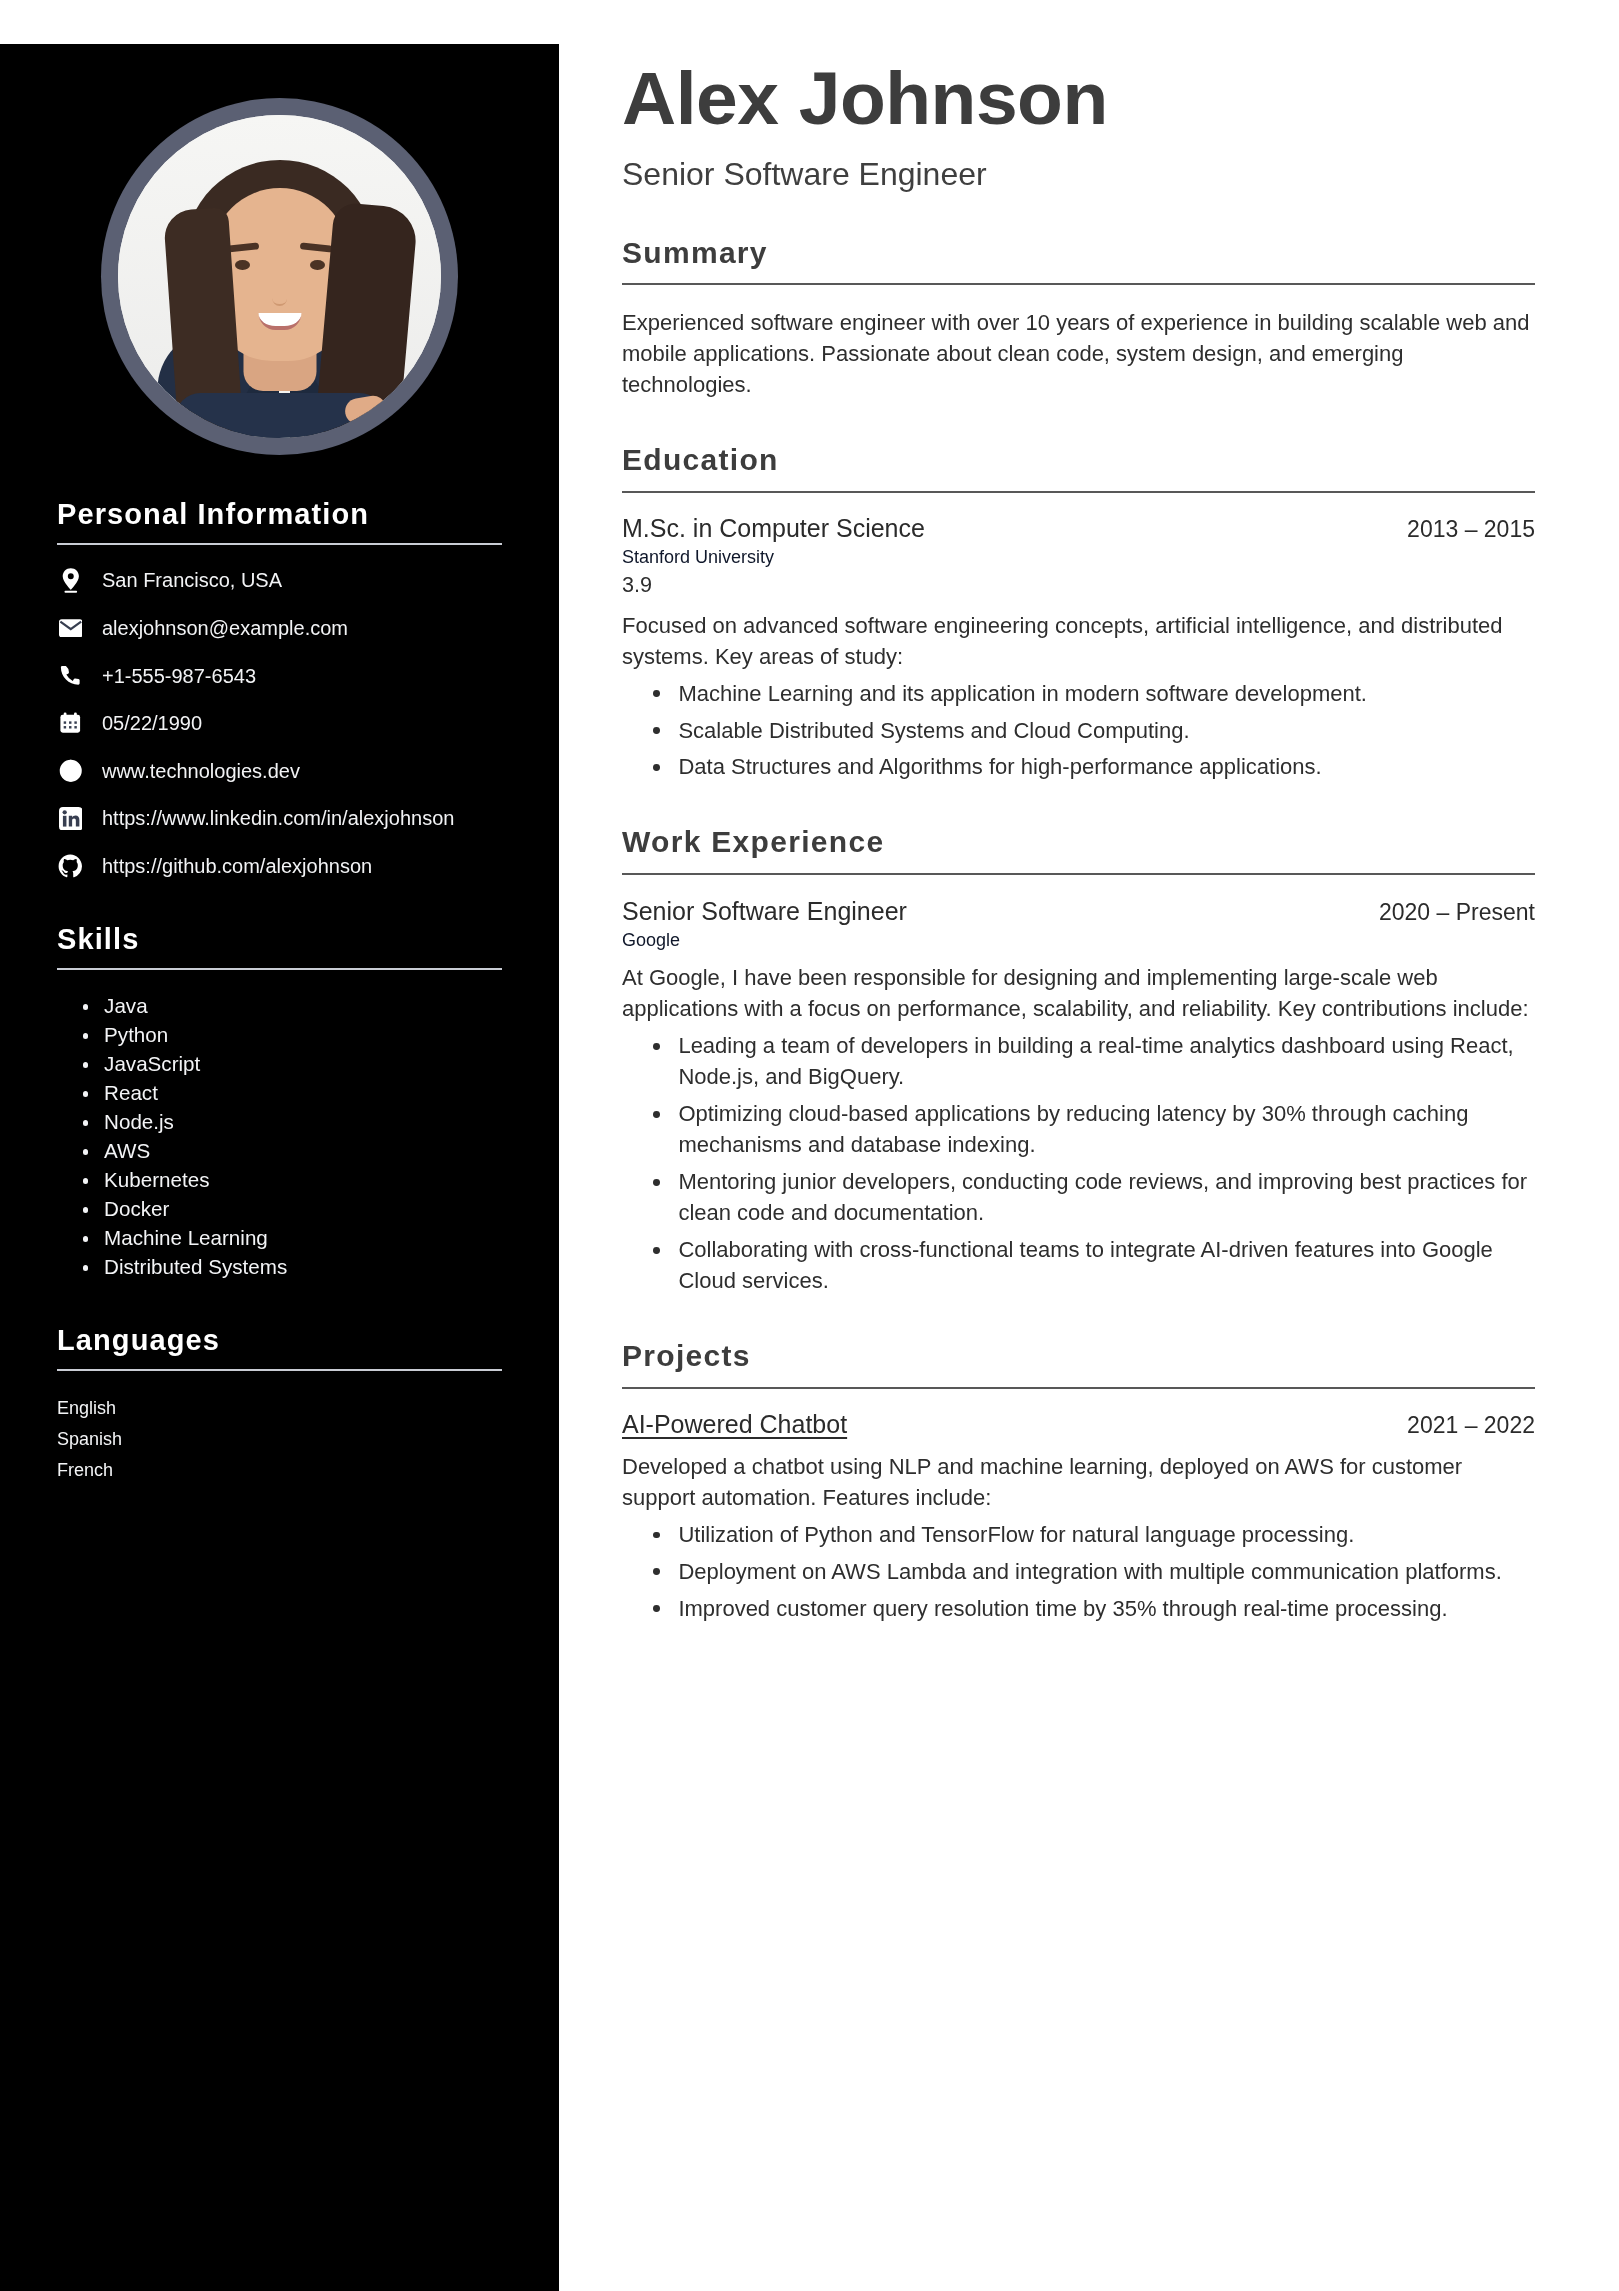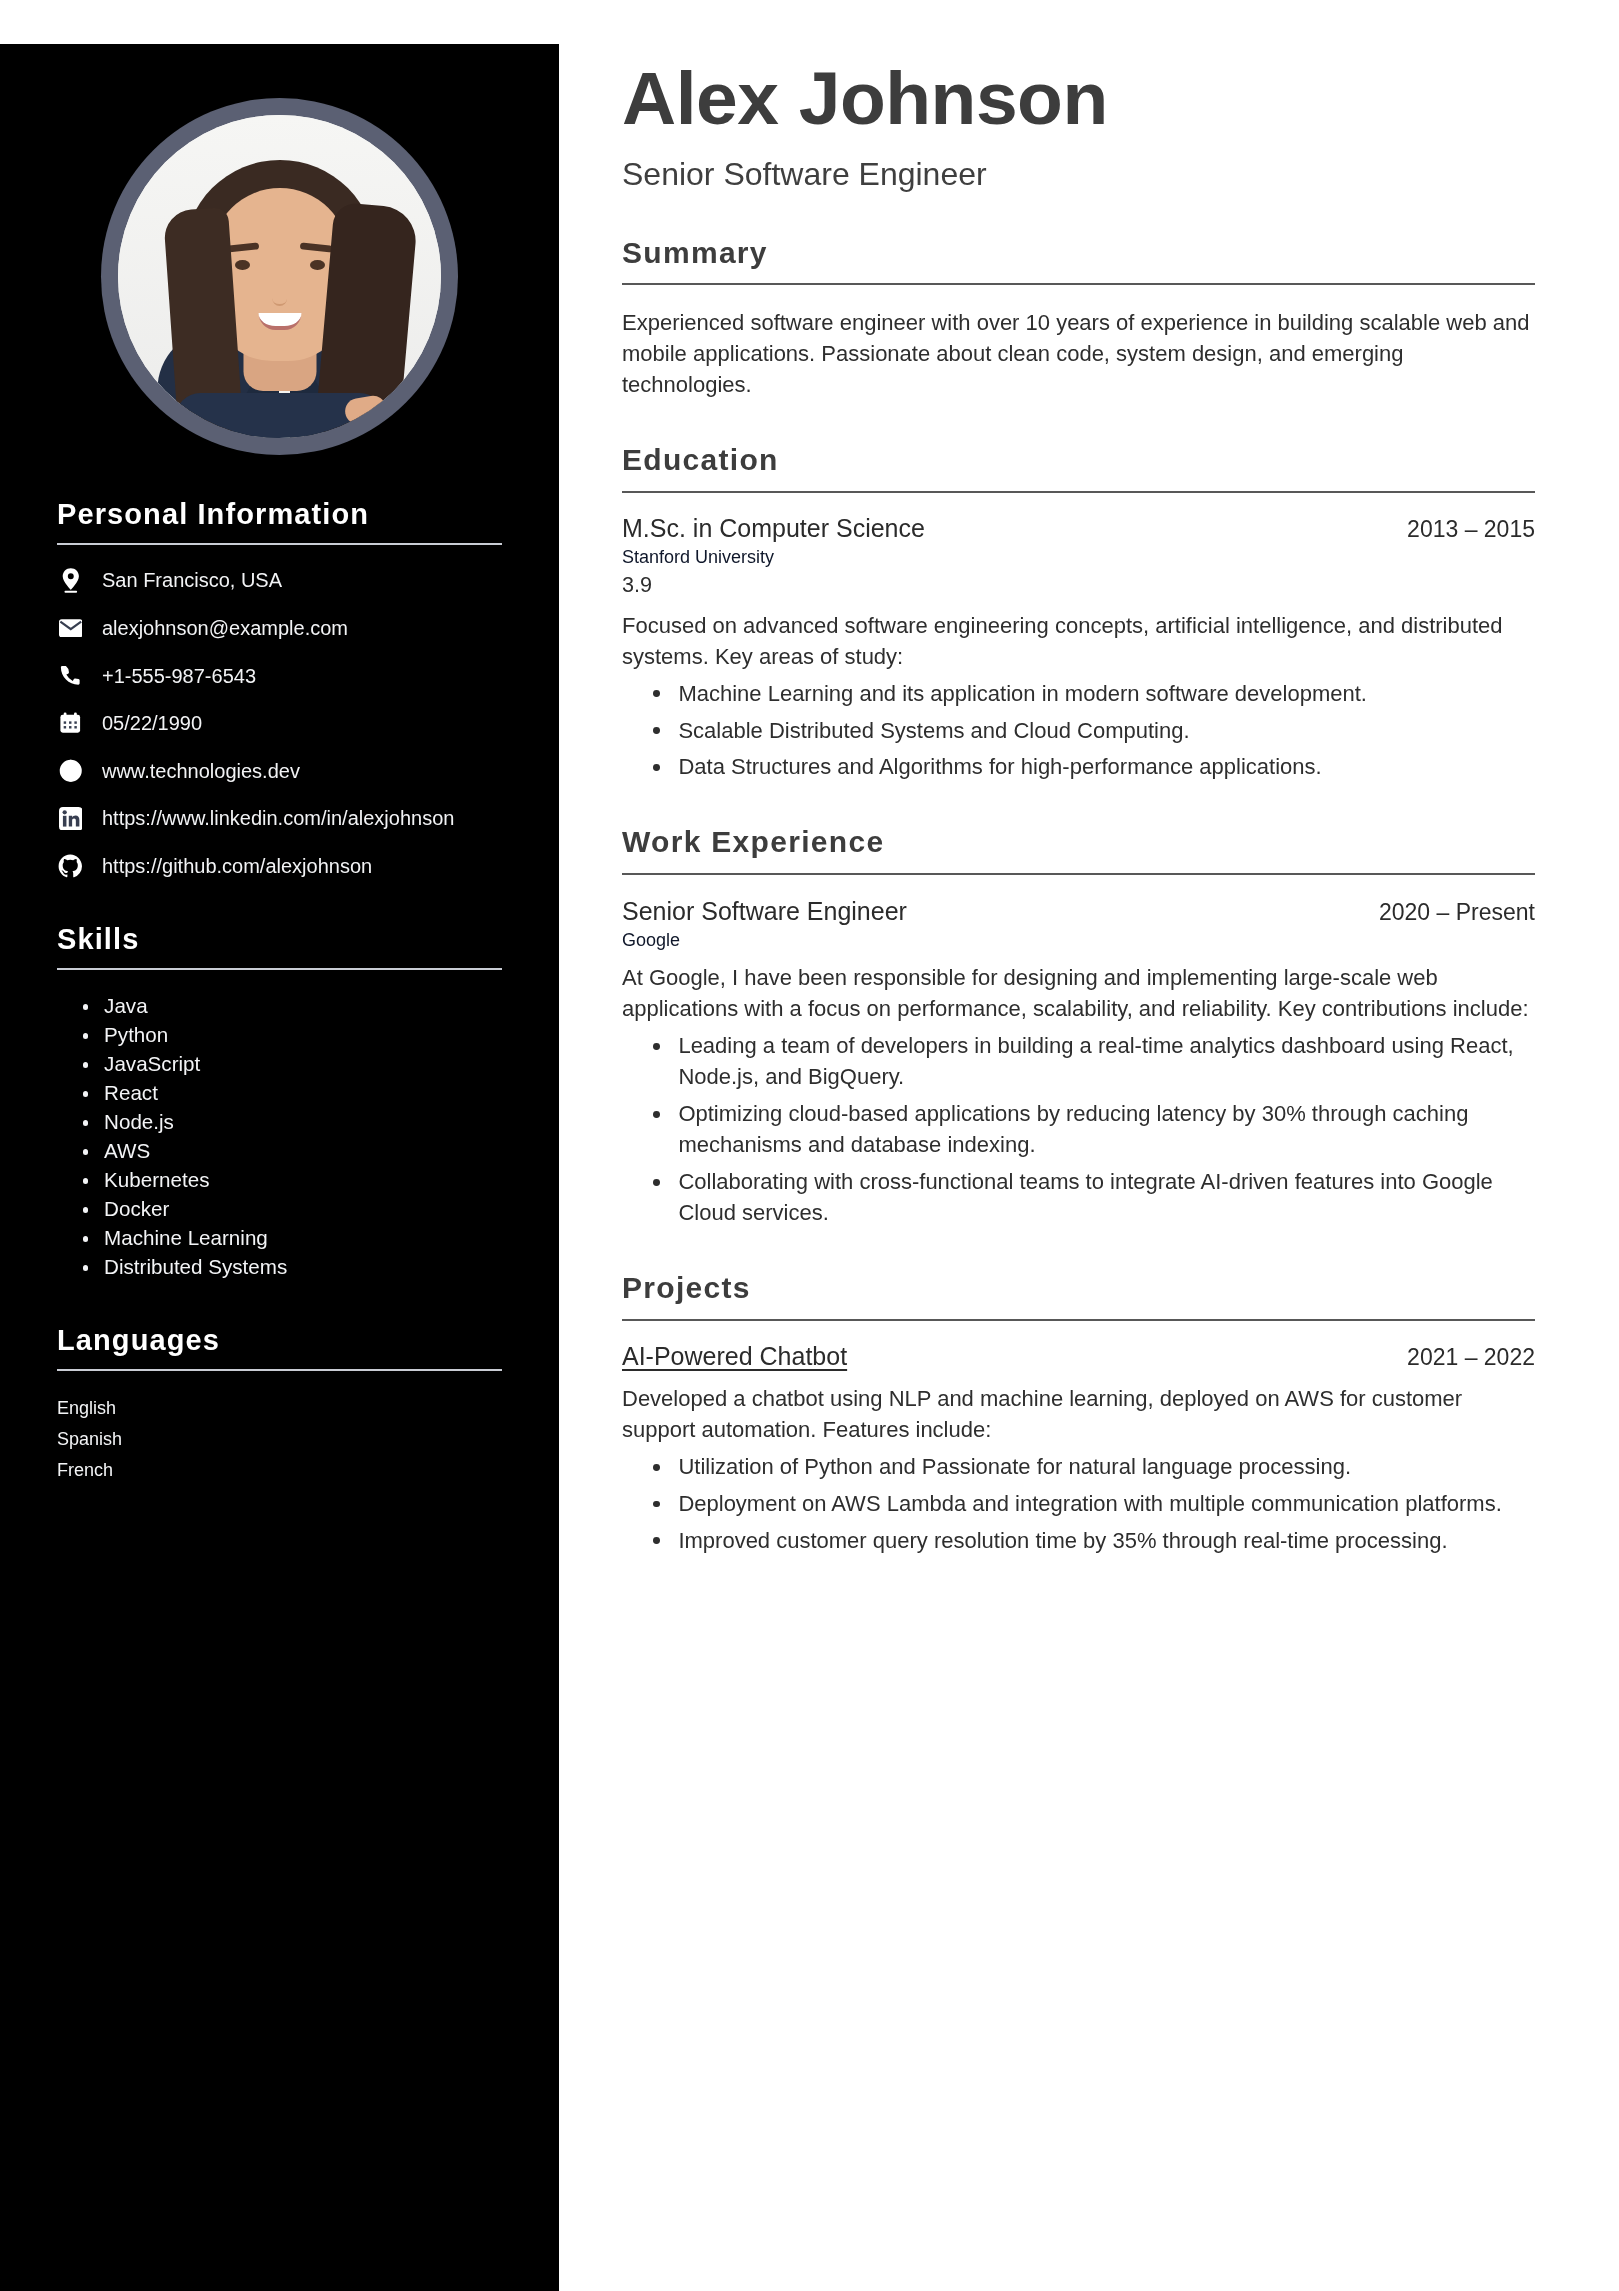--- a/index.html
+++ b/index.html
@@ -455,38 +455,39 @@
         <div class="entry">
           <div class="entry-head">
             <span class="entry-title">Senior Software Engineer</span>
             <span class="entry-date">2020 – Present</span>
           </div>
           <div class="entry-org">Google</div>
           <p class="entry-desc">At Google, I have been responsible for designing and implementing large-scale web applications with a focus on performance, scalability, and reliability. Key contributions include:</p>
           <ul class="entry-bullets">
             <li>Leading a team of developers in building a real-time analytics dashboard using React, Node.js, and BigQuery.</li>
             <li>Optimizing cloud-based applications by reducing latency by 30% through caching mechanisms and database indexing.</li>
+            <li>Mentoring junior developers, conducting code reviews, and improving best practices for clean code and documentation.</li>
             <li>Collaborating with cross-functional teams to integrate AI-driven features into Google Cloud services.</li>
           </ul>
         </div>
       </div>
     </section>
 
     <section class="section">
       <h2 class="sec-heading">Projects</h2>
       <div class="sec-rule"></div>
       <div class="sec-body">
         <div class="entry">
           <div class="entry-head">
             <span class="entry-title underlined">AI-Powered Chatbot</span>
             <span class="entry-date">2021 – 2022</span>
           </div>
           <p class="entry-desc">Developed a chatbot using NLP and machine learning, deployed on AWS for customer support automation. Features include:</p>
           <ul class="entry-bullets">
-            <li>Utilization of Python and Passionate for natural language processing.</li>
+            <li>Utilization of Python and TensorFlow for natural language processing.</li>
             <li>Deployment on AWS Lambda and integration with multiple communication platforms.</li>
             <li>Improved customer query resolution time by 35% through real-time processing.</li>
           </ul>
         </div>
       </div>
     </section>
 
   </main>
 </div>
 

